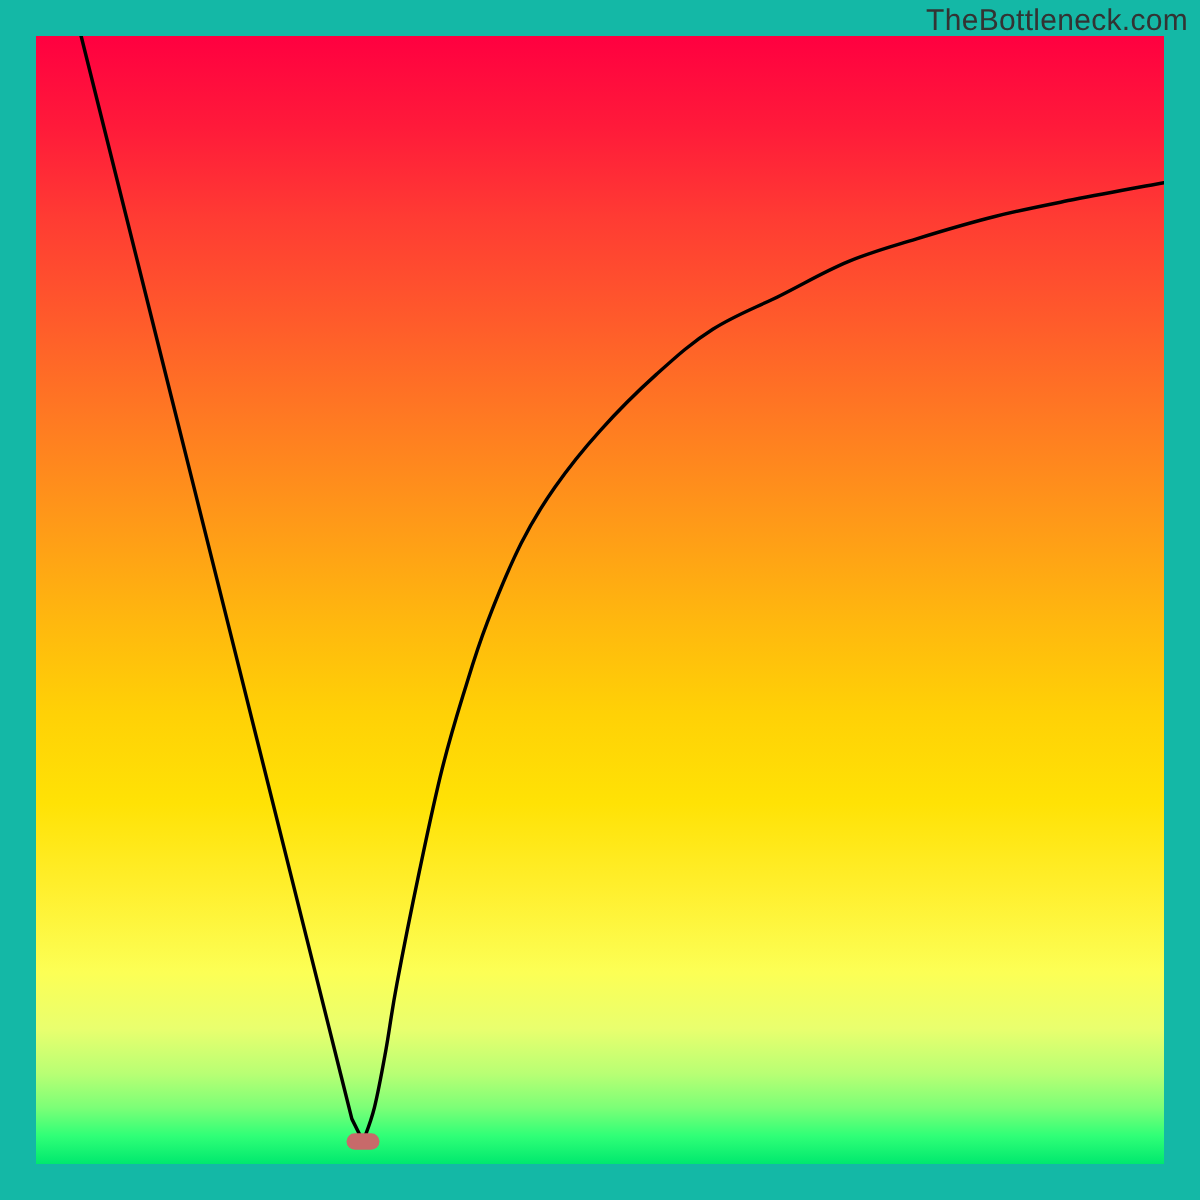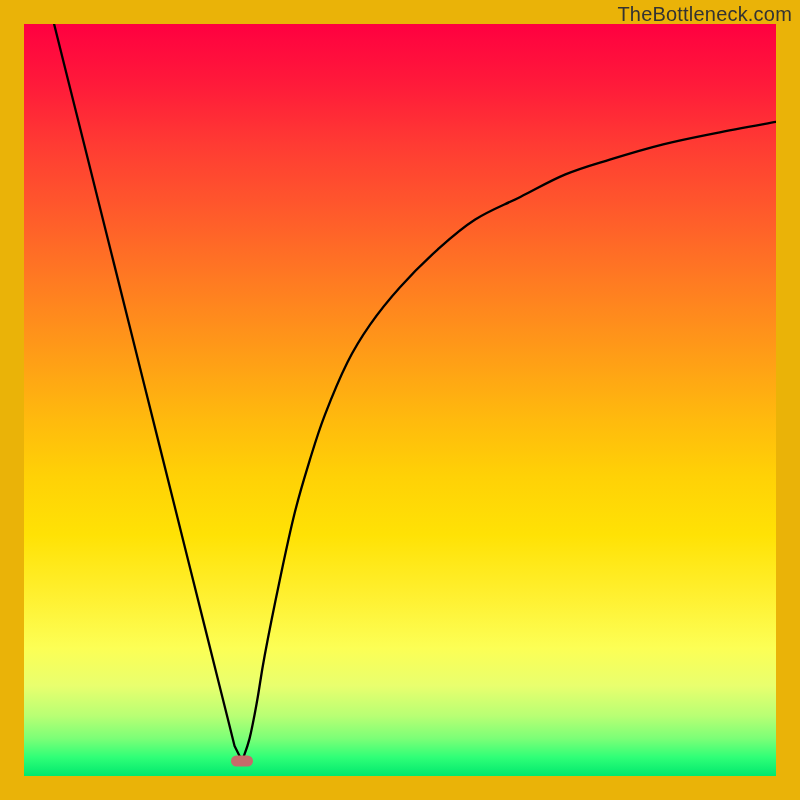--- a/index.html
+++ b/index.html
@@ -7,21 +7,21 @@
     padding: 0;
     width: 800px;
     height: 800px;
     overflow: hidden;
     background: #fff;
     font-family: Arial, Helvetica, sans-serif;
   }
   .outer {
     width: 800px;
     height: 800px;
-    background: #eab308;
+    background: #14b8a6;
     position: relative;
   }
   .plot {
     position: absolute;
     left: 24px;
     top: 24px;
     width: 752px;
     height: 752px;
     overflow: hidden;
   }

